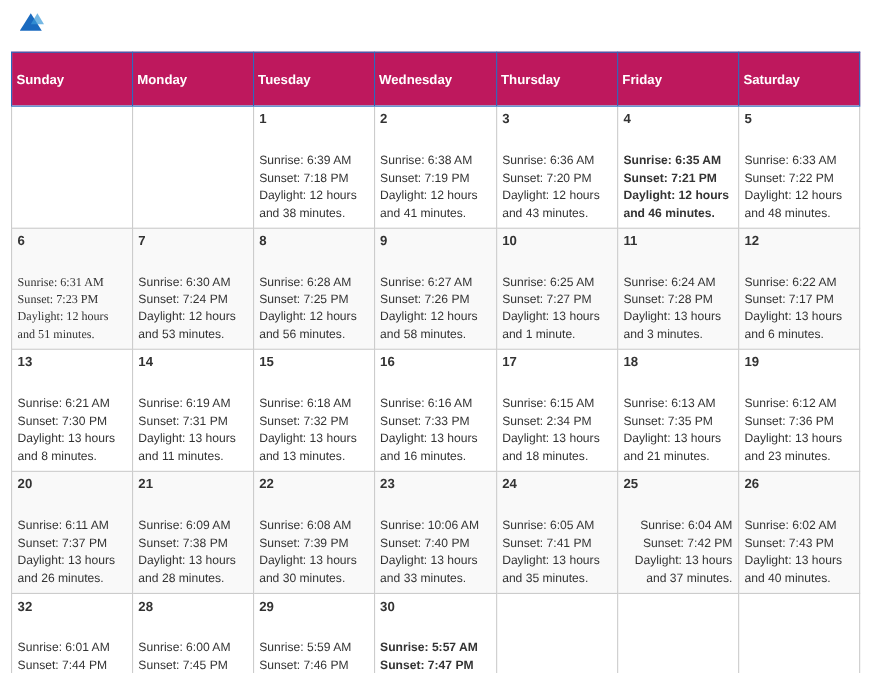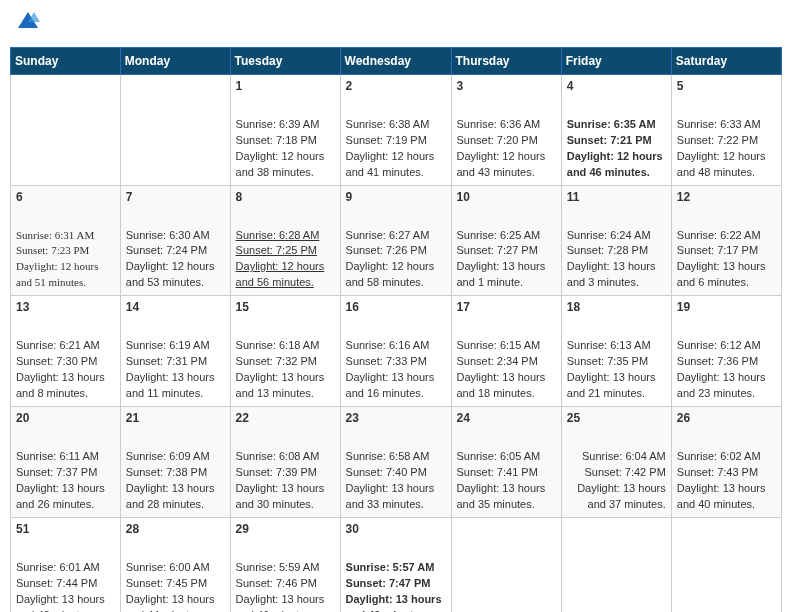--- a/index.html
+++ b/index.html
@@ -46,23 +46,23 @@
     .location {
       font-size: 14px;
       color: #555;
     }
     .calendar {
       width: 100%;
       border-collapse: collapse;
       font-size: 11px;
     }
     .calendar th {
-      background-color: #0c4a6e;
+      background-color: #be185d;
       color: #fff;
-      padding: 6px 4px;
+      padding: 17px 4px;
       text-align: left;
       font-size: 12px;
       font-weight: bold;
       border: 1px solid #2a6abf;
     }
     .calendar td {
       border: 1px solid #ccc;
       vertical-align: top;
       padding: 4px 5px;
       width: 113px;
@@ -174,21 +174,21 @@
         </td>
         <td>
           <span class="day-number">7</span>
           <div class="day-info" style="white-space: pre-line;">Sunrise: 6:30 AM
 Sunset: 7:24 PM
 Daylight: 12 hours
 and 53 minutes.</div>
         </td>
         <td>
           <span class="day-number">8</span>
-          <div class="day-info" style="white-space: pre-line; text-decoration: underline;">Sunrise: 6:28 AM
+          <div class="day-info" style="white-space: pre-line;">Sunrise: 6:28 AM
 Sunset: 7:25 PM
 Daylight: 12 hours
 and 56 minutes.</div>
         </td>
         <td>
           <span class="day-number">9</span>
           <div class="day-info" style="white-space: pre-line;">Sunrise: 6:27 AM
 Sunset: 7:26 PM
 Daylight: 12 hours
 and 58 minutes.</div>
@@ -283,21 +283,21 @@
         </td>
         <td>
           <span class="day-number">22</span>
           <div class="day-info" style="white-space: pre-line;">Sunrise: 6:08 AM
 Sunset: 7:39 PM
 Daylight: 13 hours
 and 30 minutes.</div>
         </td>
         <td>
           <span class="day-number">23</span>
-          <div class="day-info" style="white-space: pre-line;">Sunrise: 6:58 AM
+          <div class="day-info" style="white-space: pre-line;">Sunrise: 10:06 AM
 Sunset: 7:40 PM
 Daylight: 13 hours
 and 33 minutes.</div>
         </td>
         <td>
           <span class="day-number">24</span>
           <div class="day-info" style="white-space: pre-line;">Sunrise: 6:05 AM
 Sunset: 7:41 PM
 Daylight: 13 hours
 and 35 minutes.</div>
@@ -312,21 +312,21 @@
         <td>
           <span class="day-number">26</span>
           <div class="day-info" style="white-space: pre-line;">Sunrise: 6:02 AM
 Sunset: 7:43 PM
 Daylight: 13 hours
 and 40 minutes.</div>
         </td>
       </tr>
       <tr>
         <td>
-          <span class="day-number">51</span>
+          <span class="day-number">32</span>
           <div class="day-info" style="white-space: pre-line;">Sunrise: 6:01 AM
 Sunset: 7:44 PM
 Daylight: 13 hours
 and 42 minutes.</div>
         </td>
         <td>
           <span class="day-number">28</span>
           <div class="day-info" style="white-space: pre-line;">Sunrise: 6:00 AM
 Sunset: 7:45 PM
 Daylight: 13 hours

